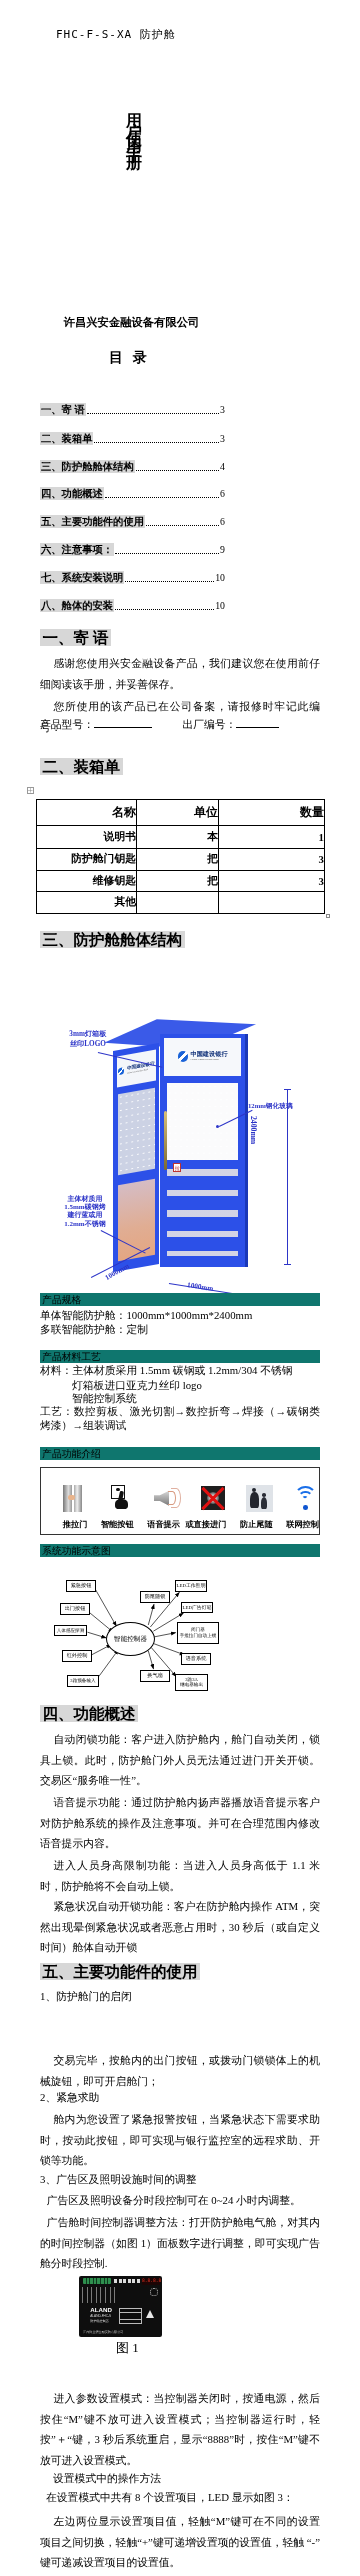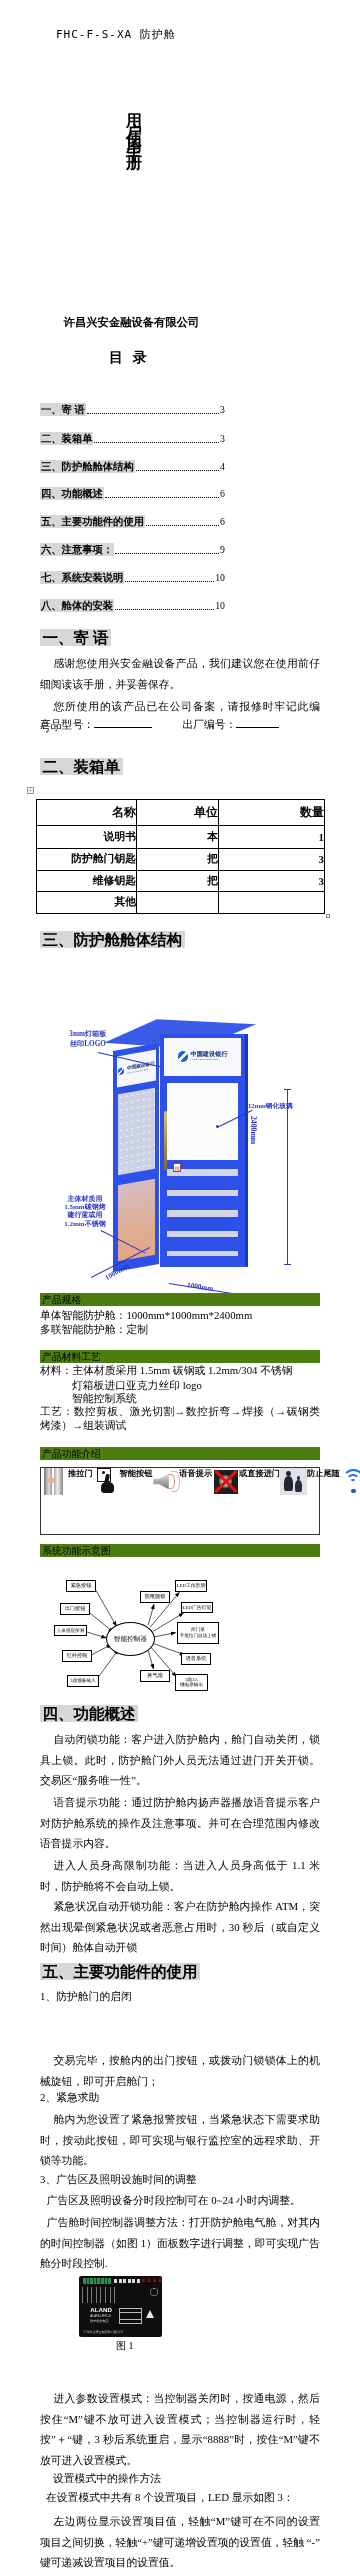--- a/index.html
+++ b/index.html
@@ -13,21 +13,21 @@
   .company{position:absolute;left:62px;top:315px;width:139px;text-align:center;font-size:11.3px;font-weight:bold}
   .toc-head{position:absolute;left:109px;top:349px;font-size:14px;font-weight:bold;letter-spacing:3.1px}
   
   .toc-item{position:absolute;left:40px;width:185px;display:flex;align-items:flex-end;font-size:10.3px;line-height:13.4px}
   .toc-item .lbl{background:#d7d7d7;font-weight:bold;white-space:nowrap;padding:0 1px}
   .toc-dots{flex:1;border-bottom:1px dotted #000;margin:0 1px 2.6px 1px;min-width:10.3px}
   .toc-pg{font-size:9.8px}
   
   .h-sec{position:absolute;left:40px;font-size:15.5px;font-weight:bold;line-height:18.5px;white-space:nowrap}
   .h-sec .hl{background:#d7d7d7;padding:0 2.6px}
-  .gbar{position:absolute;left:40px;width:280px;height:13px;background:#4d7c0f;font-size:9.8px;line-height:13px;padding-left:2.1px;color:#000}
+  .gbar{position:absolute;left:40px;width:280px;height:13px;background:#0f766e;font-size:9.8px;line-height:13px;padding-left:2.1px;color:#000}
   
   .bp{position:absolute;left:40px;width:280px;font-size:10.8px;line-height:20.6px;text-align:justify}
   .ind{text-indent:13.4px}
   .ind-s{text-indent:6.7px}
   .bl{position:absolute;left:40px;font-size:10.8px;line-height:15.5px;white-space:nowrap}
   .blank{display:inline-block;border-bottom:0.5px solid #000;height:9.3px;vertical-align:baseline}
   
   .dtable{position:absolute;left:36px;width:289px;border-collapse:collapse}
   .dtable td{border:0.5px solid #000;text-align:right;vertical-align:middle;font-size:10.3px}
   .pk td{font-weight:bold;font-size:10.8px}
@@ -35,28 +35,28 @@
   .cabin{position:absolute;left:49px;top:1018px;width:260px;height:276px}
   .cab-note{position:absolute;color:#2d35c8;font-weight:bold;text-align:center}
   .cab-line{position:absolute;height:0.5px;background:#2d35c8;transform-origin:left center}
   .glass-dots{background-image:radial-gradient(rgba(255,255,255,.9) 0.5px,transparent 0.7px);background-size:5.7px 6.7px}
   .logo-row{display:flex;align-items:center;gap:2.6px;justify-content:center}
   .logo-mark{width:10.3px;height:10.3px;border-radius:50%;background:linear-gradient(135deg,#1a63d8 42%,#ffffff 42%,#ffffff 58%,#1a63d8 58%);flex:0 0 auto}
   .logo-cn{font-size:6.2px;font-weight:bold;color:#16367c;white-space:nowrap;line-height:6.7px}
   .logo-en{font-size:2.8px;color:#555;white-space:nowrap;line-height:3.6px}
   
   .featbox{position:absolute;left:40px;top:1467px;width:280px;height:68px;border:1px solid #333;display:flex}
-  .featcell{flex:1;display:flex;flex-direction:row;align-items:flex-start;justify-content:flex-end;padding-bottom:4.1px}
+  .featcell{flex:1;display:flex;flex-direction:column;align-items:flex-end;justify-content:flex-end;padding-bottom:4.1px}
   .featicon{width:27px;height:27px;position:relative;margin-bottom:7.2px}
   .featlbl{font-size:8.2px;font-weight:bold;white-space:nowrap}
   
   .dgbox{position:absolute;border:0.5px solid #000;background:#fff;display:flex;align-items:center;justify-content:center;text-align:center;font-size:5.2px;line-height:5.7px;z-index:2}
   
   .board{position:absolute;left:79px;top:2276px;width:83px;height:61px;background:#0e0e0e;border-radius:2.1px;overflow:hidden}
-  .smallcap{position:absolute;font-size:10px;white-space:nowrap}
+  .smallcap{position:absolute;font-size:13px;white-space:nowrap}
 </style>
 </head>
 <body>
 
 <div class="page">
 
   <div class="cover-title">FHC-F-S-XA 防护舱</div>
   <div class="vtitle">用户使用手册</div>
   <div class="company">许昌兴安金融设备有限公司</div>
   <div class="toc-head">目  录</div>

